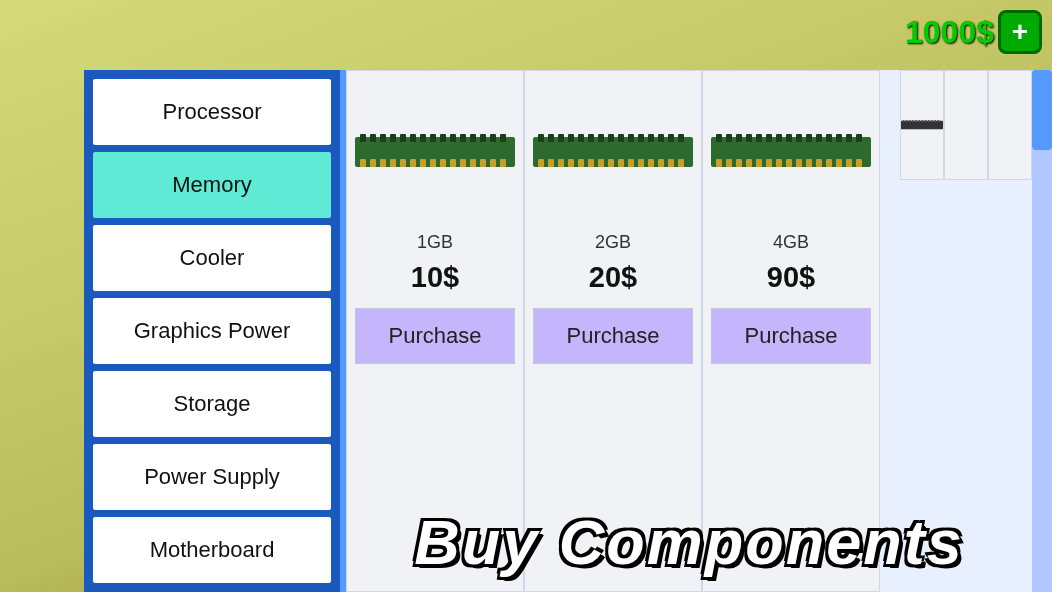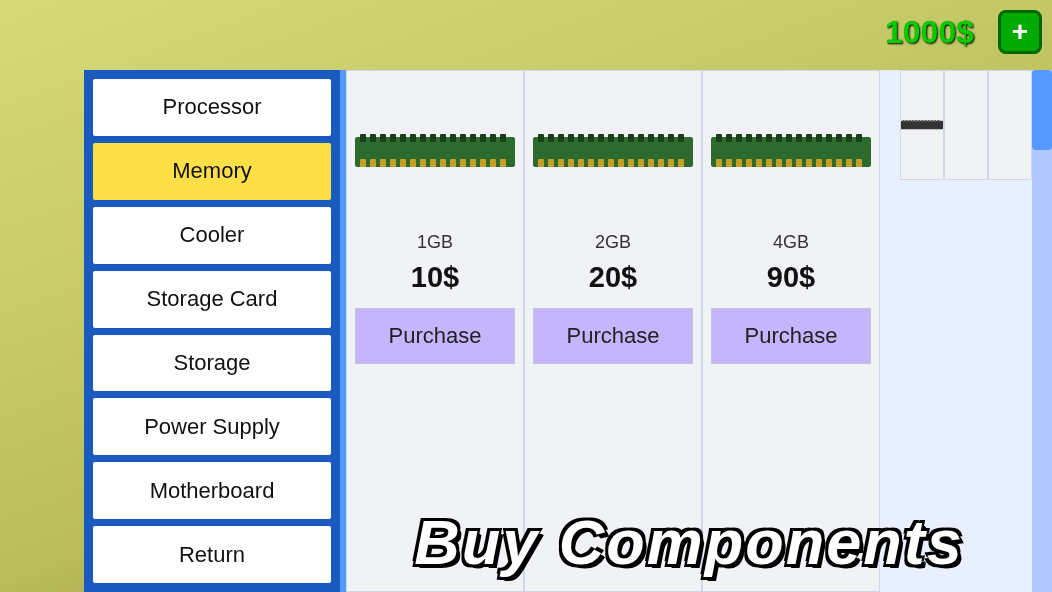--- a/index.html
+++ b/index.html
@@ -31,21 +31,21 @@
       z-index: 1;
     }
 
     
     .top-bar {
       position: absolute;
       top: 10px;
       right: 10px;
       display: flex;
       align-items: center;
-      gap: 24px;
+      gap: 4px;
       z-index: 10;
       justify-content: space-between;
     }
 
     .currency-label {
       color: #00cc00;
       font-size: 32px;
       font-weight: bold;
       text-shadow: 1px 1px 2px #000;
     }
@@ -102,21 +102,21 @@
       font-weight: 500;
       color: #111;
       cursor: pointer;
       flex: 1;
       display: flex;
       align-items: center;
       justify-content: center;
     }
 
     .sidebar-item.active {
-      background: #fde047;
+      background: #5eead4;
     }
 
     
     .content-area {
       flex: 1;
       background: #e8f0ff;
       border-left: 6px solid #5599ff;
       display: flex;
       flex-direction: row;
       position: relative;
@@ -264,33 +264,30 @@
     <div class="sidebar-item">
       <span>Processor</span>
     </div>
     <div class="sidebar-item active">
       <span>Memory</span>
     </div>
     <div class="sidebar-item">
       <span>Cooler</span>
     </div>
     <div class="sidebar-item">
-      <span>Storage Card</span>
+      <span>Graphics Power</span>
     </div>
     <div class="sidebar-item">
       <span>Storage</span>
     </div>
     <div class="sidebar-item">
       <span>Power Supply</span>
     </div>
     <div class="sidebar-item">
       <span>Motherboard</span>
-    </div>
-    <div class="sidebar-item">
-      <span>Return</span>
     </div>
   </div>
 
   <div class="content-area">
 
     <div class="product-grid">
 
       <div class="product-cell">
         <div class="product-image-area">
           <svg class="ram-stick" viewBox="0 0 160 45">

